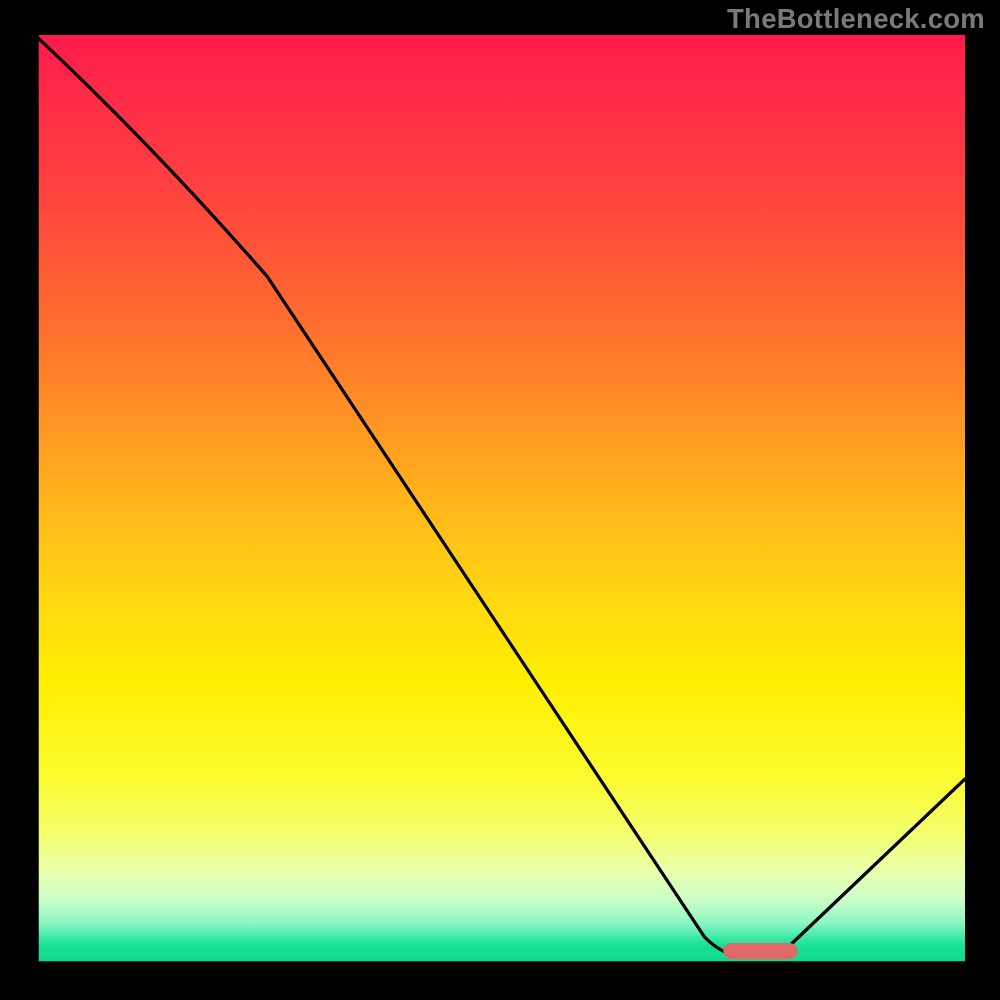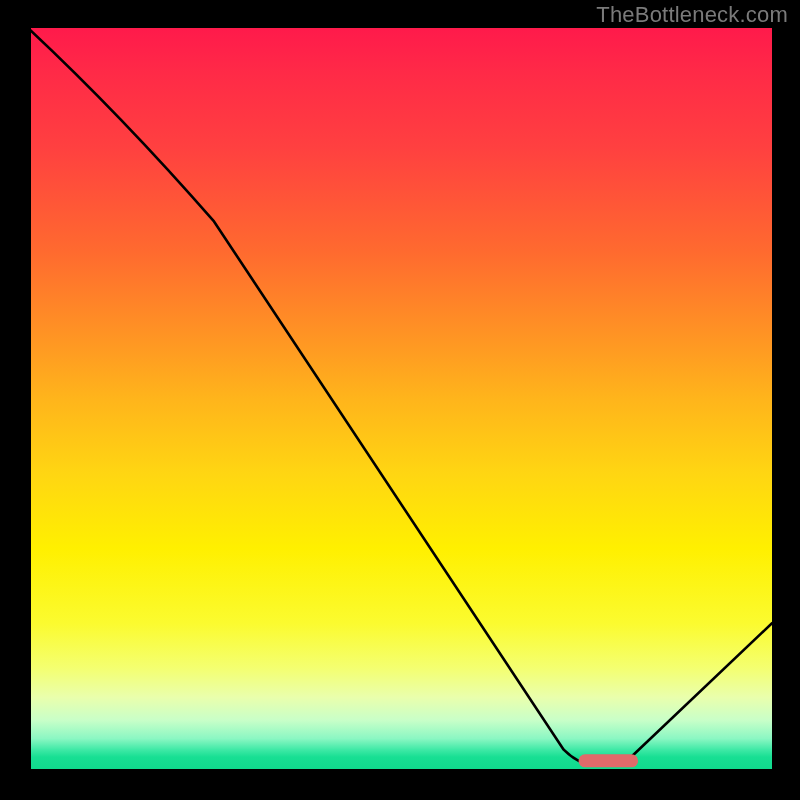--- a/index.html
+++ b/index.html
@@ -16,21 +16,21 @@
     width: 800px;
     height: 800px;
     background: #000;
   }
   .watermark {
     position: absolute;
     top: 2px;
     right: 12px;
     color: #7a7a7a;
     font-size: 22px;
-    font-weight: 400;
+    font-weight: 700;
     letter-spacing: 0.2px;
     z-index: 5;
   }
   .plot-frame {
     position: absolute;
     left: 28px;
     top: 28px;
     width: 744px;
     height: 744px;
     box-sizing: border-box;

